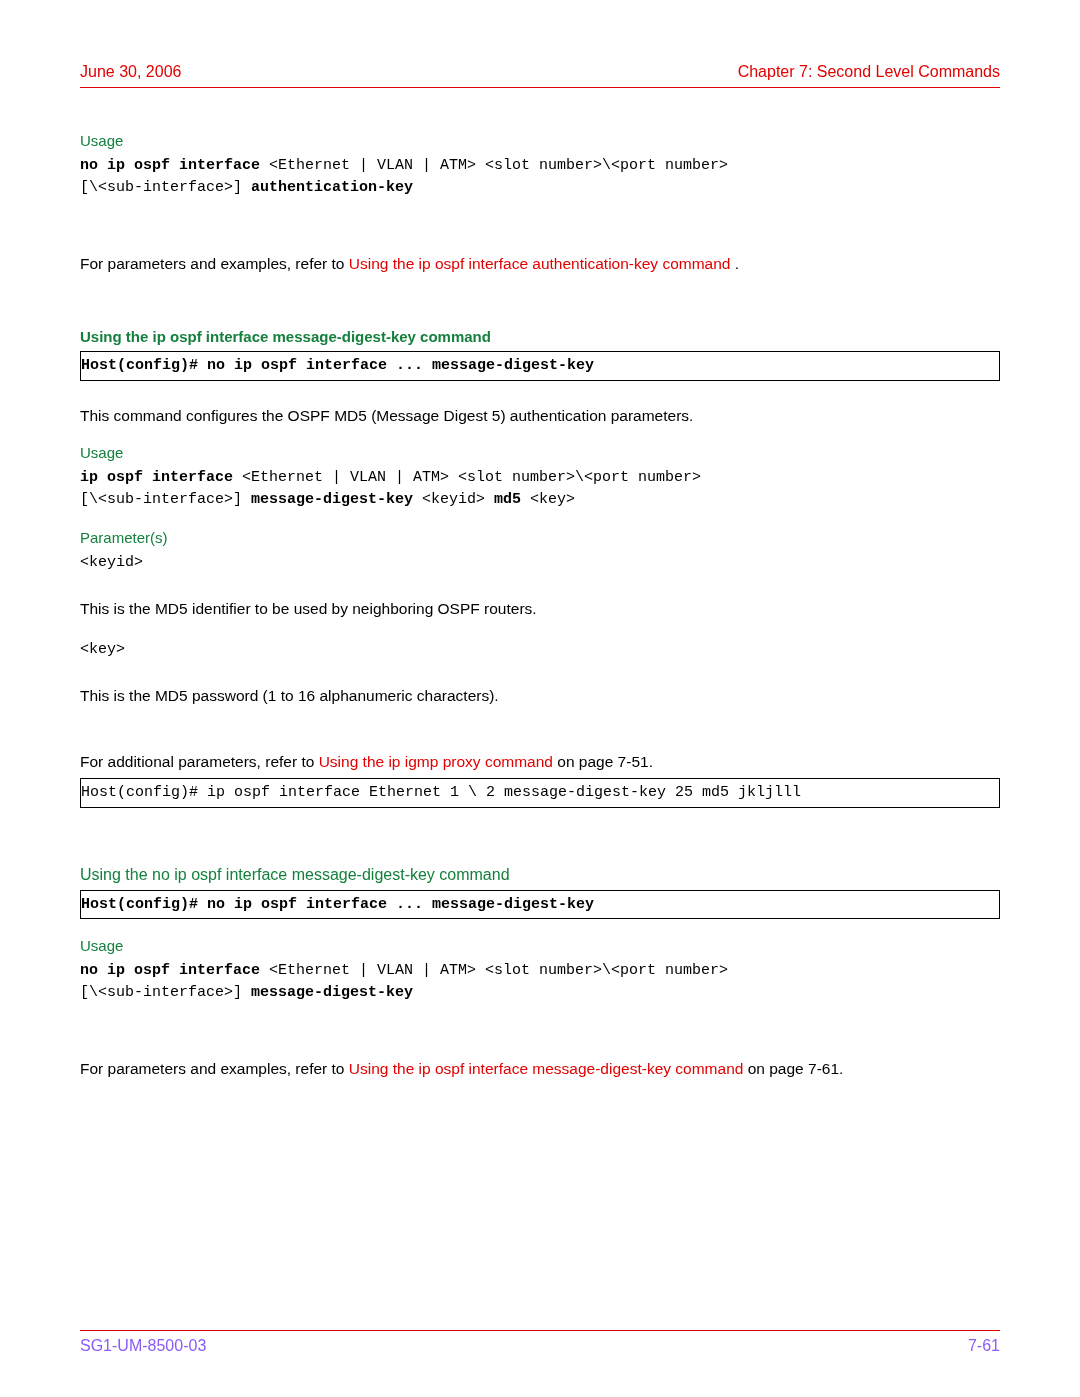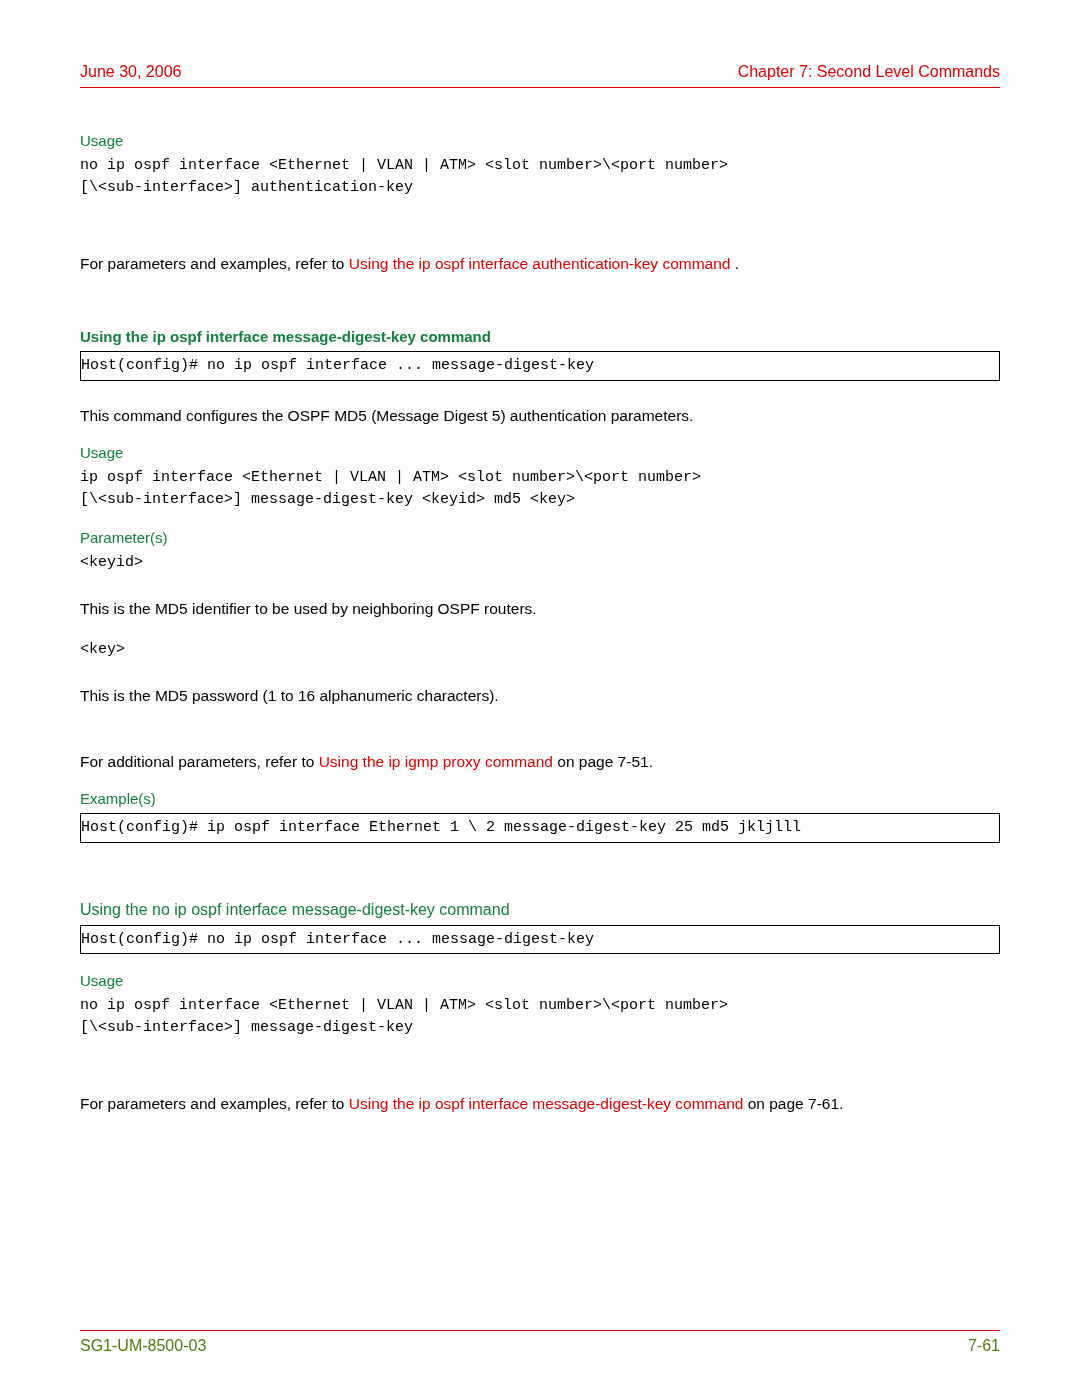--- a/index.html
+++ b/index.html
@@ -51,33 +51,33 @@
   .link { color: #e20000; }
   .cmdbox {
     border: 1px solid #000;
     padding: 4px 0;
     font-family: "Courier New", Courier, monospace;
     font-size: 15px;
     margin-top: 6px;
     margin-bottom: 10px;
     line-height: 1.3;
   }
-  .bold { font-weight: normal; }
+  .bold { font-weight: bold; }
   .spacer-sm { height: 14px; }
   .spacer-md { height: 30px; }
   .footer {
     position: absolute;
     bottom: 42px;
     left: 80px;
     right: 80px;
     border-top: 1.5px solid #e20000;
     padding-top: 6px;
     display: flex;
     justify-content: space-between;
-    color: #4d7c0f;
+    color: #8b5cf6;
     font-size: 16px;
   }
 </style>
 </head>
 <body>
 
 <div class="page">
 
   <div class="header">
     <span>June 30, 2006</span>
@@ -109,21 +109,20 @@
 
   <div class="spacer-sm"></div>
   <div class="mono">&lt;key&gt;</div>
   <div class="body">This is the MD5 password (1 to 16 alphanumeric characters).</div>
 
   <div class="spacer-sm"></div>
   <div class="body">
     <span>For additional parameters, refer to  </span><span class="link">Using the ip igmp proxy command</span><span>  on page 7-51.</span>
   </div>
 
-  <div class="heading">Example(s)</div>
   <div class="cmdbox" style="font-weight:normal">Host(config)# ip ospf interface Ethernet 1 \ 2 message-digest-key 25 md5 jkljlll</div>
 
   <div class="spacer-md"></div>
 
   <div class="heading" style="font-size:16px">Using the no ip ospf interface message-digest-key command</div>
   <div class="cmdbox bold">Host(config)# no ip ospf interface ... message-digest-key</div>
 
   <div class="heading">Usage</div>
   <div class="mono"><span class="bold">no ip ospf interface </span><span>&lt;Ethernet | VLAN | ATM&gt; &lt;slot number&gt;\&lt;port number&gt;
 [\&lt;sub-interface&gt;] </span><span class="bold">message-digest-key</span></div>

